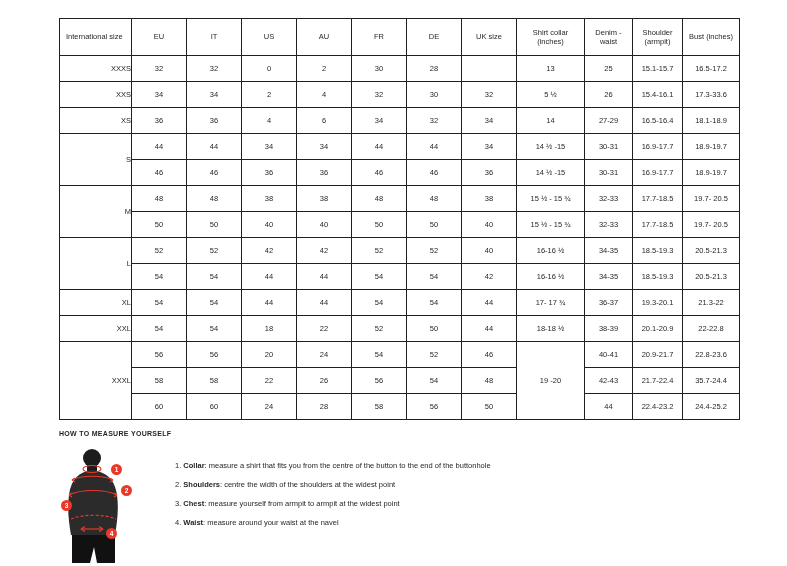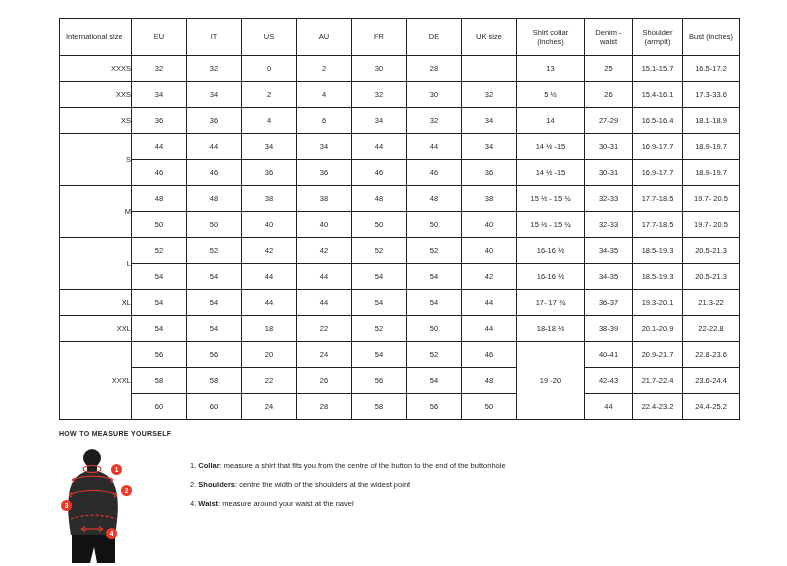--- a/index.html
+++ b/index.html
@@ -85,21 +85,21 @@
     align-items: flex-start;
   }
   .figure {
     position: relative;
     width: 110px;
     height: 118px;
     flex: 0 0 110px;
   }
   .figure svg { display: block; }
   .steps {
-    margin-left: 21px;
+    margin-left: 6px;
     padding-top: 14px;
   }
   .step {
     font-size: 7.5px;
     line-height: 1.35;
     margin-bottom: 9px;
     color: #231f20;
     white-space: nowrap;
   }
   .step b { font-weight: bold; }
@@ -321,21 +321,21 @@
         <tr>
           <td>58</td>
           <td>58</td>
           <td>22</td>
           <td>26</td>
           <td>56</td>
           <td>54</td>
           <td>48</td>
           <td>42-43</td>
           <td>21.7-22.4</td>
-          <td>23.6-24.4</td>
+          <td>35.7-24.4</td>
         </tr>
         <tr>
           <td>60</td>
           <td>60</td>
           <td>24</td>
           <td>28</td>
           <td>58</td>
           <td>56</td>
           <td>50</td>
           <td>44</td>
@@ -376,18 +376,19 @@
           <path d="M44 82 l-4 -2.5 M44 82 l-4 2.5" fill="none" stroke="#e8392b" stroke-width="1.2"></path>
         </svg>
         <div class="num-badge" style="left:52px; top:17px;">1</div>
         <div class="num-badge" style="left:62px; top:38px;">2</div>
         <div class="num-badge" style="left:2px; top:53px;">3</div>
         <div class="num-badge" style="left:47px; top:81px;">4</div>
       </div>
       <div class="steps" id="steps-list">
           <div class="step"><span>1</span>. <b>Collar</b><span>: measure a shirt that fits you from the centre of the button to the end of the buttonhole</span></div>
           <div class="step"><span>2</span>. <b>Shoulders</b><span>: centre the width of the shoulders at the widest point</span></div>
+          <div class="step"><span>3</span>. <b>Chest</b><span>: measure yourself from armpit to armpit at the widest point</span></div>
           <div class="step"><span>4</span>. <b>Waist</b><span>: measure around your waist at the navel</span></div>
         </div>
     </div>
   </div>
 
 </div>
 
 </body></html>

